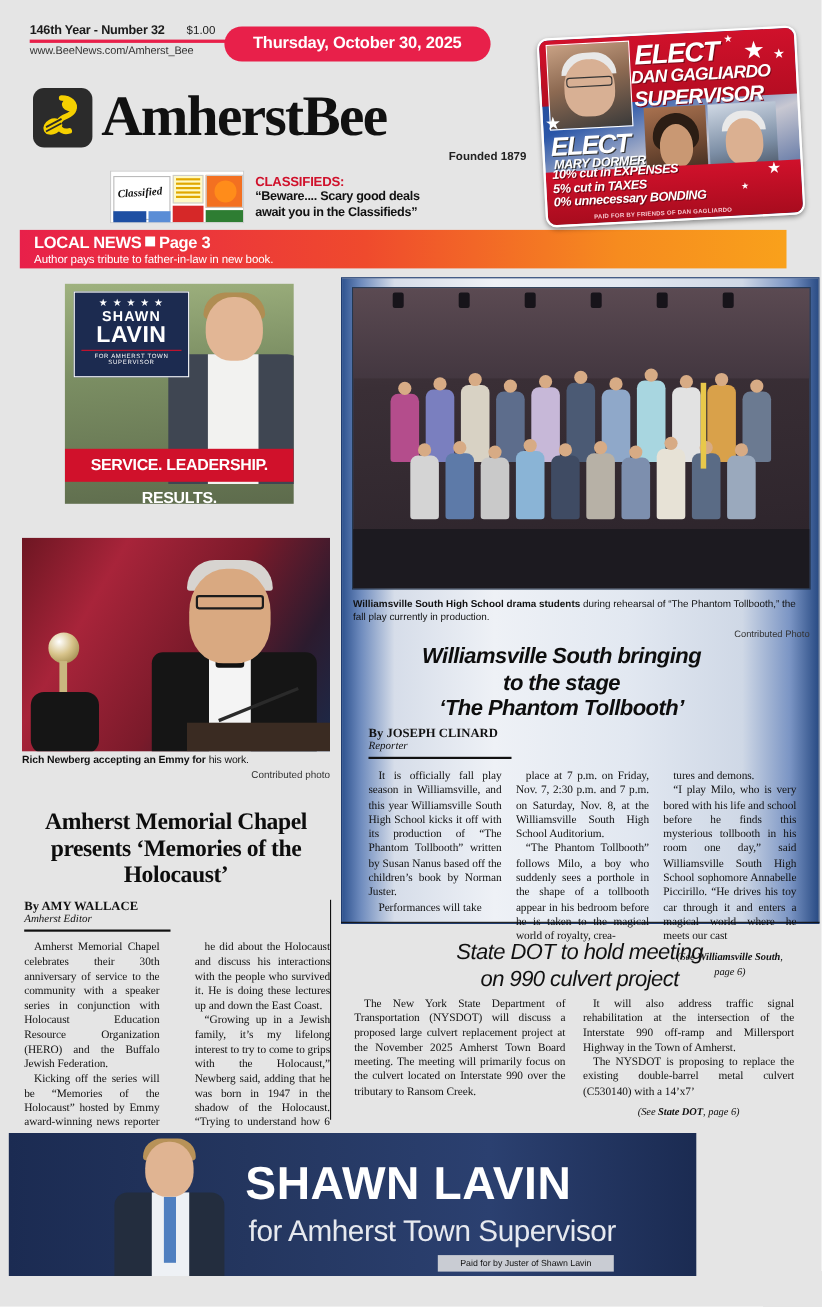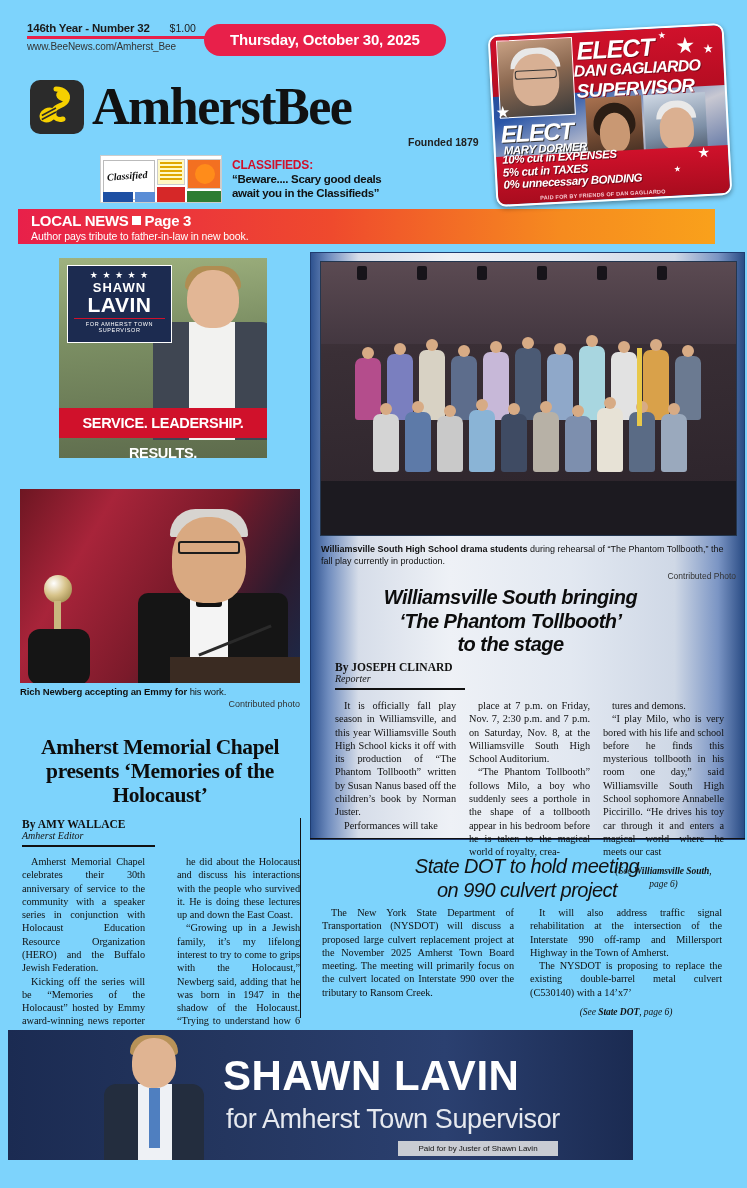--- a/index.html
+++ b/index.html
@@ -2,21 +2,21 @@
 <html><head>
 <meta charset="utf-8">
 <style>
   * { box-sizing: border-box; margin: 0; padding: 0; }
   html, body {
     width: 747px; height: 1188px;
     background: #ffffff;
     font-family: "Liberation Sans", sans-serif;
     overflow: hidden;
   }
-  #page { position: relative; width: 747px; height: 1188px; background: #7dd3fc; }
+  #page { position: relative; width: 747px; height: 1188px; background: #e5e5e5; }
 
   
   .folio { position: absolute; left: 27px; top: 22px; width: 470px; }
   .folio-line1 { display: flex; align-items: baseline; gap: 20px; }
   .folio-vol { font-size: 11.5px; font-weight: bold; color: #1a1a1a; letter-spacing: -0.2px; }
   .folio-price { font-size: 10.5px; color: #1a1a1a; }
   .folio-rule { height: 2.5px; background: #e8204a; margin: 2px 0 2px 0; width: 227px; }
   .folio-url { font-size: 10px; color: #333; letter-spacing: -0.1px; }
 
   .datepill {
@@ -463,22 +463,22 @@
           <span class="h"></span>
         </div>
       <div style="position:absolute;left:316px;top:86px;width:5px;height:78px;background:#e8c84a;"></div>
     </div>
     <div class="pkg-cap">
       <b>Williamsville South High School drama students</b><span> during rehearsal of “The Phantom Tollbooth,” the fall play currently in production.</span>
     </div>
     <div class="pkg-credit">Contributed Photo</div>
     <div class="pkg-head">
       <div>Williamsville South bringing</div>
+      <div>to the stage</div>
       <div>‘The Phantom Tollbooth’</div>
-      <div>to the stage</div>
     </div>
     <div class="pkg-byline">
       <div class="hb-name">By JOSEPH CLINARD</div>
       <div class="hb-role">Reporter</div>
       <div class="hb-rule" style="width:130px;"></div>
     </div>
     <div class="pkg-cols">
       <div class="pkg-col bodytext">
         <p>It is officially fall play season in Williamsville, and this year Williamsville South High School kicks it off with its production of “The Phantom Tollbooth” written by Susan Nanus based off the children’s book by Norman Juster.</p>
         <p>Performances will take</p>

